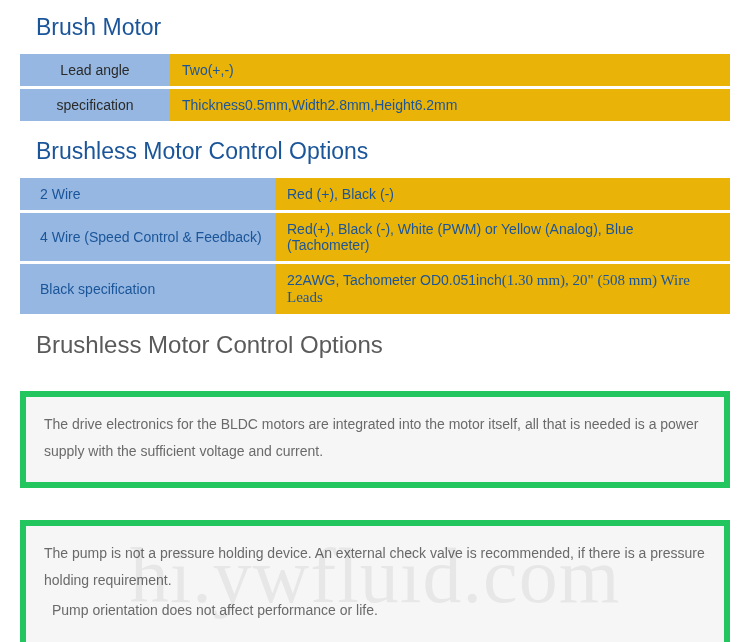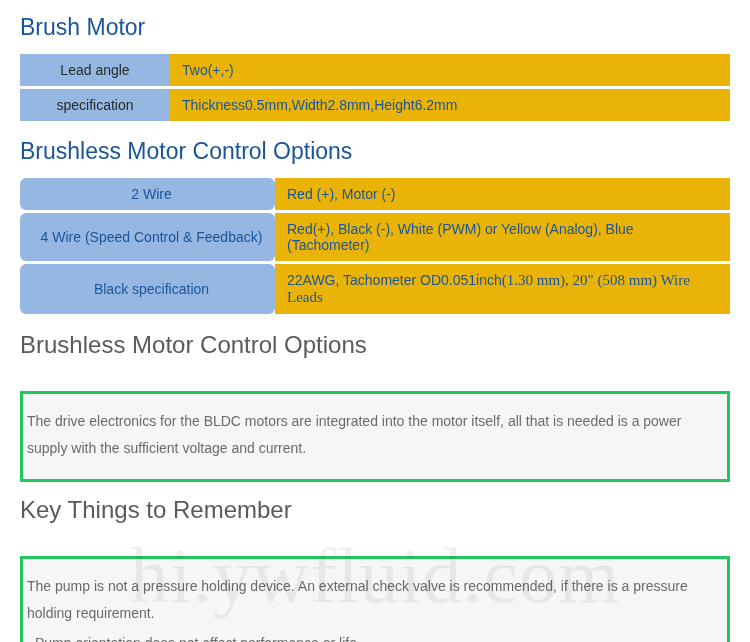--- a/index.html
+++ b/index.html
@@ -1,27 +1,27 @@
 <!DOCTYPE html>
 <html><head>
 <meta charset="utf-8">
 <style>
 * { margin: 0; padding: 0; box-sizing: border-box; }
 body { font-family: "Segoe UI", Arial, sans-serif; background: #fff; width: 750px; position: relative; }
 .content { padding: 0 20px 20px 20px; }
-.section-title { font-size: 23px; font-weight: 400; color: #1b5599; margin: 14px 0 10px 0; }
+.section-title { font-size: 23px; font-weight: 400; color: #1b5599; margin: 14px 0 10px 16px; }
 .section-title.gray { color: #5a5a5a; font-weight: 300; font-size: 24px; }
 .table { width: 100%; border-collapse: separate; border-spacing: 0 3px; }
 .table td { padding: 8px 12px; font-size: 14px; vertical-align: middle; }
 .table .label-cell { background: #95b7e1; text-align: center; color: #2a2a2a; font-weight: 400; }
 .table .value-cell { background: #eab308; color: #1b5599; }
 .t1 .label-cell { width: 150px; margin-left: 8px; }
-.t2 .label-cell { width: 255px; text-align: center; color: #1b5599; padding-left: 20px; border-radius: 6px; }
+.t2 .label-cell { width: 255px; text-align: left; color: #1b5599; padding-left: 20px; }
 .t2 .value-cell { color: #1b5599; font-size: 14px; }
-.info-box { background: #f6f6f6; border: 3px solid #22c55e; padding: 14px 4px; font-size: 14px; color: #6a6a6a; line-height: 1.9; margin-top: 32px; }
+.info-box { background: #f6f6f6; border: 6px solid #22c55e; padding: 14px 18px; font-size: 14px; color: #6a6a6a; line-height: 1.9; margin-top: 32px; }
 .info-box p { margin-bottom: 4px; }
 .semi { font-family: Georgia, serif; font-size: 15px; }
 .watermark { position: absolute; left: 50%; top: 540px; transform: translate(-50%, -10%); font-size: 78px; font-weight: 300; color: rgba(0,0,0,0.06); letter-spacing: 1px; pointer-events: none; font-family: Georgia, serif; }
 </style>
 </head>
 <body>
 
 <div class="content">
 
   <h2 class="section-title">Brush Motor</h2>
@@ -36,39 +36,38 @@
       <td class="value-cell">Thickness0.5mm,Width2.8mm,Height6.2mm</td>
     </tr>
   </tbody>
     </table>
 
   <h2 class="section-title">Brushless Motor Control Options</h2>
   <table class="table t2">
     <tbody>
         <tr>
       <td class="label-cell">2 Wire</td>
-      <td class="value-cell">Red (+), Motor (-)</td>
+      <td class="value-cell">Red (+), Black (-)</td>
     </tr>
     <tr>
       <td class="label-cell">4 Wire (Speed Control &amp; Feedback)</td>
       <td class="value-cell">Red(+), Black (-), White (PWM) or Yellow (Analog), Blue (Tachometer)</td>
     </tr>
     <tr>
       <td class="label-cell">Black specification</td>
       <td class="value-cell"><span>22AWG, Tachometer OD0.051inch</span><span class="semi">(1.30 mm), 20" (508 mm) Wire Leads</span></td>
     </tr>
   </tbody>
     </table>
 
   <h2 class="section-title gray">Brushless Motor Control Options</h2>
   <div class="info-box">
     <p>The drive electronics for the BLDC motors are integrated into the motor itself, all that is needed is a power supply with the sufficient voltage and current.</p>
   </div>
 
-  <h2 class="section-title gray">Key Things to Remember</h2>
   <div class="info-box">
     <p>The pump is not a pressure holding device. An external check valve is recommended, if there is a pressure holding requirement.</p>
     <p style="padding-left:8px;">Pump orientation does not affect performance or life.</p>
   </div>
 
 </div>
 
 <div class="watermark">hi.ywfluid.com</div>
 
 </body></html>

